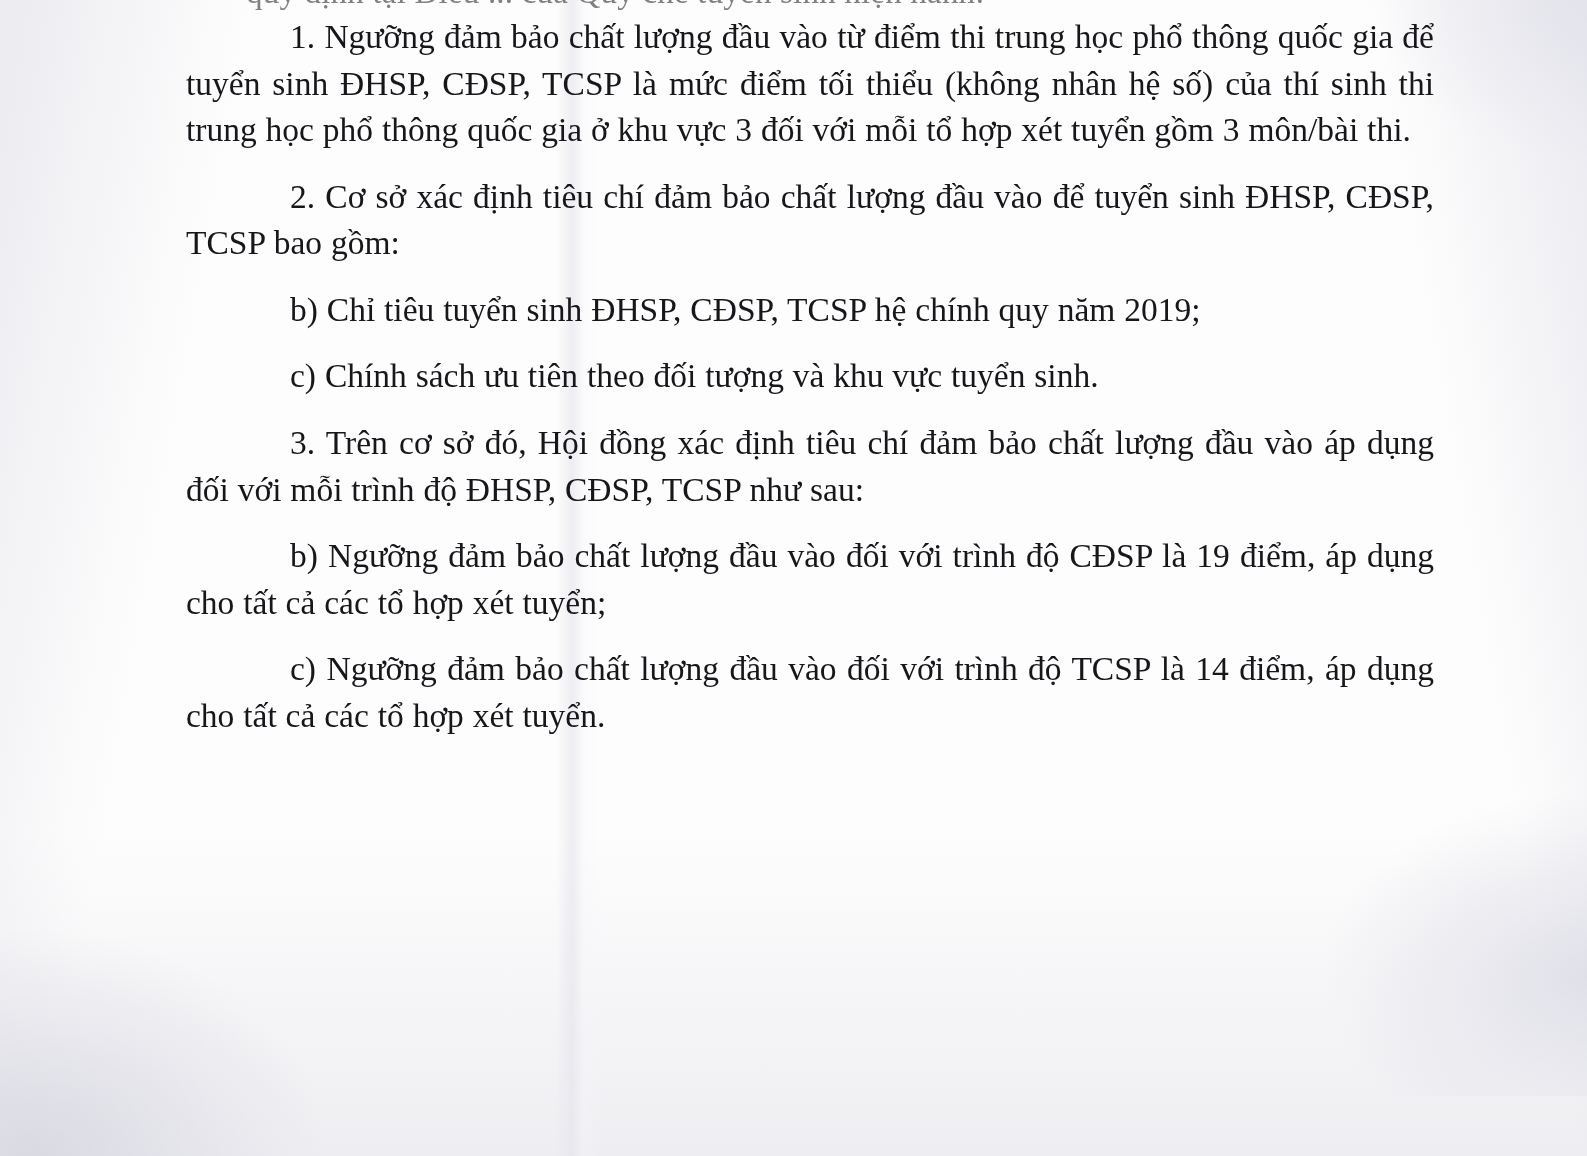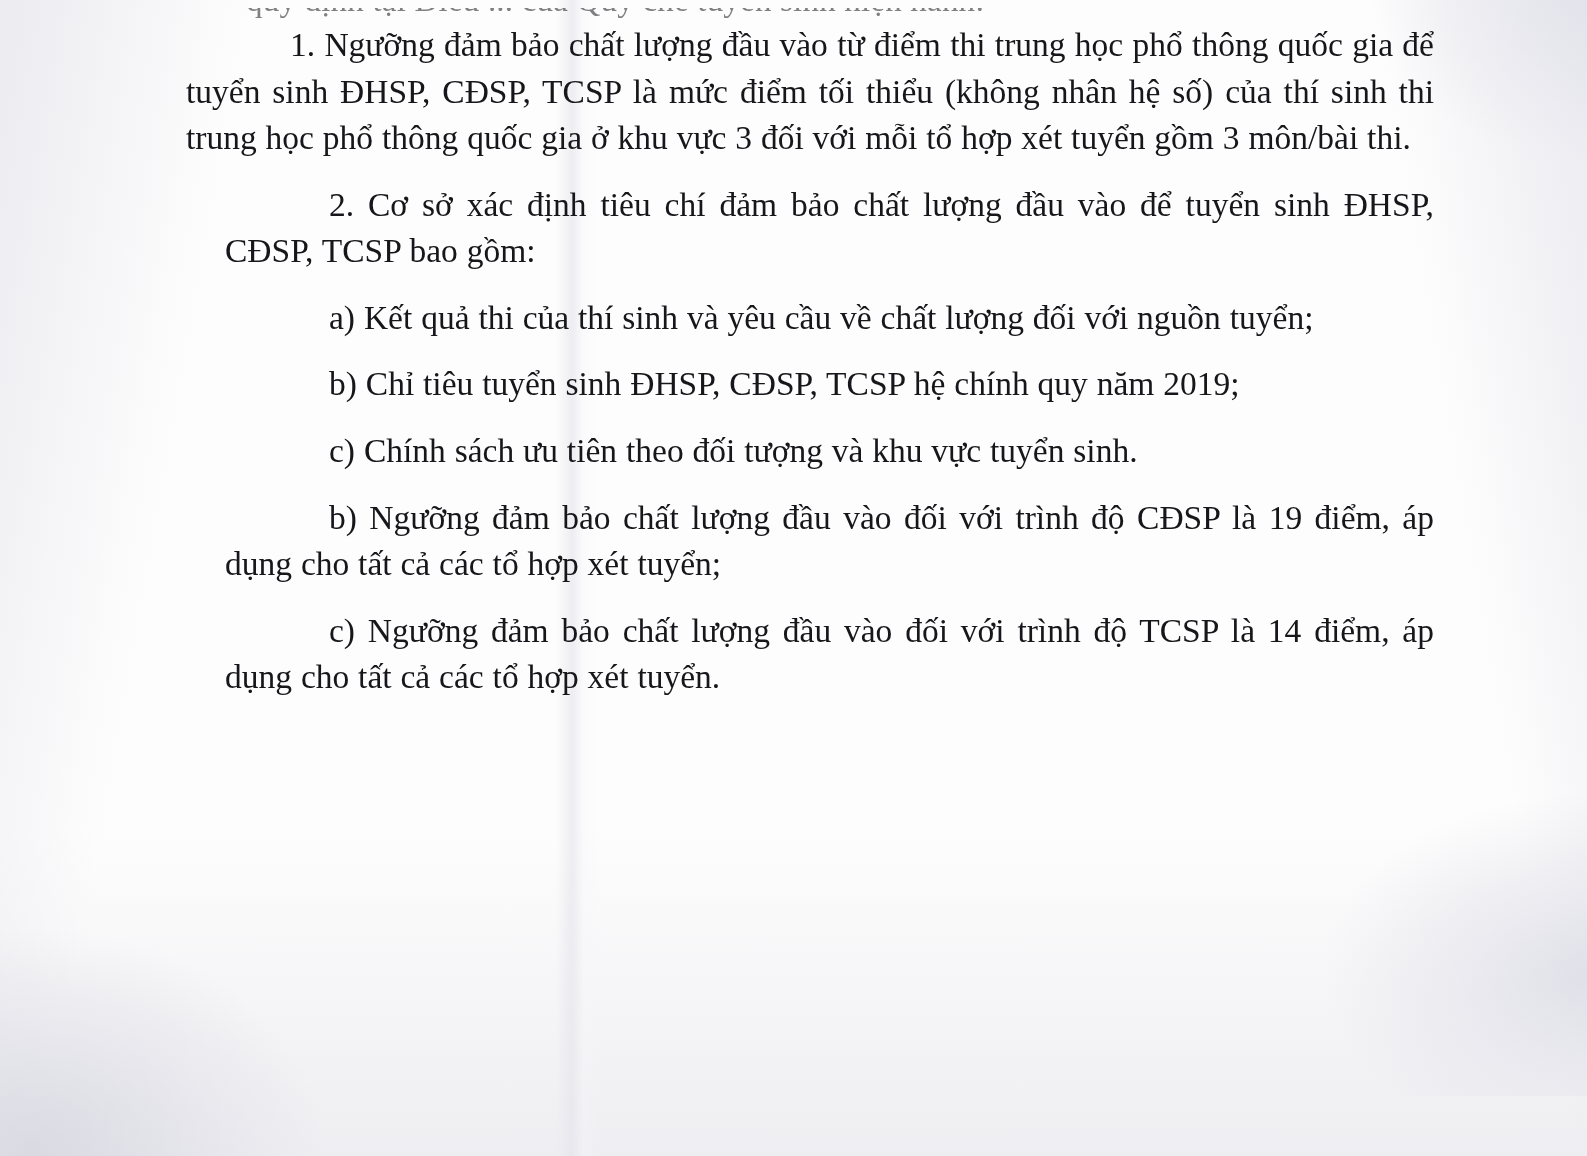--- a/index.html
+++ b/index.html
@@ -63,21 +63,21 @@
     top: 0;
     width: 220px;
     height: 160px;
     background: radial-gradient(ellipse at 100% 0%, rgba(224,224,233,0.7) 0%, rgba(255,255,255,0) 70%);
     pointer-events: none;
   }
 
   .content {
     position: absolute;
     left: 186px;
-    top: 8px;
+    top: 0;
     width: 1248px;
   }
 
   .cut-line {
     height: 14px;
     overflow: hidden;
     position: relative;
     margin-left: 60px;
     opacity: 0.55;
   }
@@ -94,21 +94,20 @@
     margin: 0 0 4px 0;
     font-size: 33.5px;
     line-height: 1.39;
     text-align: justify;
     text-justify: inter-word;
     text-indent: 104px;
     word-spacing: 0.5px;
   }
   p.gap {
     margin-top: 20px;
-    margin-left: 39px;
   }
 
   
   .content p { color: #17171b; }
 </style>
 </head>
 <body>
 
 <div class="page">
   <div class="fold"></div>
@@ -119,26 +118,26 @@
   <div class="content">
 
     <div class="cut-line">
       <span>quy định tại Điều ... của Quy chế tuyển sinh hiện hành:</span>
     </div>
 
     <p class="para">1. Ngưỡng đảm bảo chất lượng đầu vào từ điểm thi trung học phổ thông quốc gia để tuyển sinh ĐHSP, CĐSP, TCSP là mức điểm tối thiểu (không nhân hệ số) của thí sinh thi trung học phổ thông quốc gia ở khu vực 3 đối với mỗi tổ hợp xét tuyển gồm 3 môn/bài thi.</p>
 
     <p class="para gap">2. Cơ sở xác định tiêu chí đảm bảo chất lượng đầu vào để tuyển sinh ĐHSP, CĐSP, TCSP bao gồm:</p>
 
-    <p class="para gap">a) Kết quả thi của thí sinh và yêu cầu về chất lượng đối với nguồn tuyển;</p>
 
     <p class="para gap">b) Chỉ tiêu tuyển sinh ĐHSP, CĐSP, TCSP hệ chính quy năm 2019;</p>
 
     <p class="para gap">c) Chính sách ưu tiên theo đối tượng và khu vực tuyển sinh.</p>
 
+    <p class="para gap">3. Trên cơ sở đó, Hội đồng xác định tiêu chí đảm bảo chất lượng đầu vào áp dụng đối với mỗi trình độ ĐHSP, CĐSP, TCSP như sau:</p>
 
 
     <p class="para gap">b) Ngưỡng đảm bảo chất lượng đầu vào đối với trình độ CĐSP là 19 điểm, áp dụng cho tất cả các tổ hợp xét tuyển;</p>
 
     <p class="para gap">c) Ngưỡng đảm bảo chất lượng đầu vào đối với trình độ TCSP là 14 điểm, áp dụng cho tất cả các tổ hợp xét tuyển.</p>
 
   </div>
 </div>
 
 </body></html>

